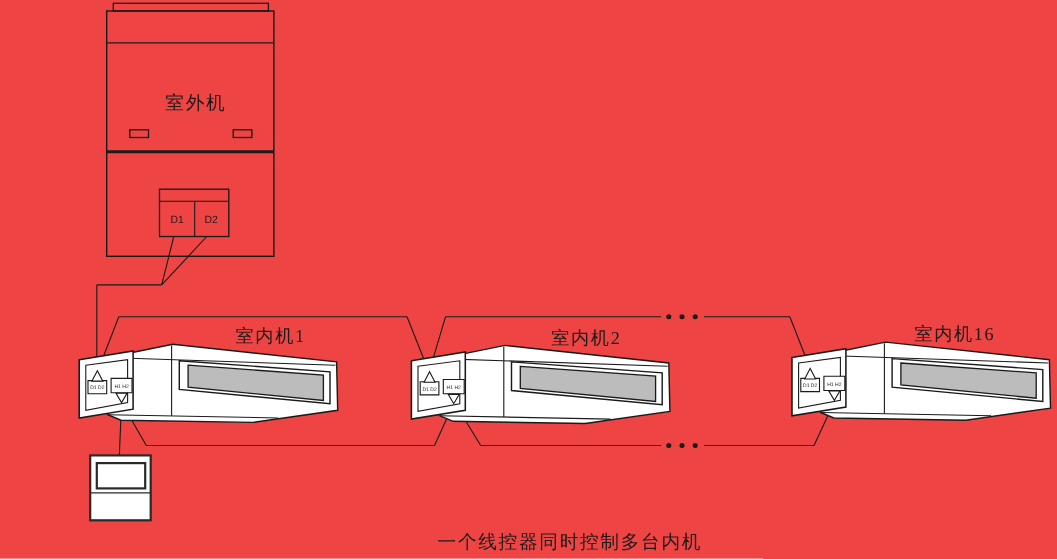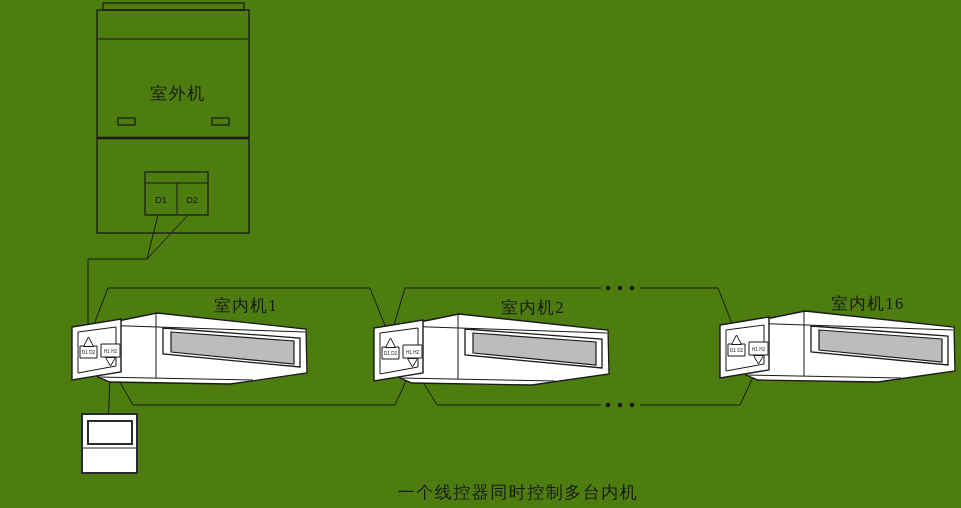--- a/index.html
+++ b/index.html
@@ -1,16 +1,16 @@
 <!DOCTYPE html>
 <html><head>
 <meta charset="utf-8">
 <style>
   html,body{margin:0;padding:0;background:#ffffff;}
-  .stage{position:relative;width:961px;height:508px;background:#4d7c0f;overflow:hidden;
+  .stage{position:relative;width:961px;height:508px;background:#ef4444;overflow:hidden;
          font-family:"Liberation Serif", serif;}
   svg{display:block;}
   text{fill:#1a1a1a;}
   .cjk{font-family:"Liberation Serif", serif;letter-spacing:1.5px;}
   .tiny{font-family:"Liberation Sans", sans-serif;}
 </style>
 </head>
 <body>
 
 <div class="stage">

